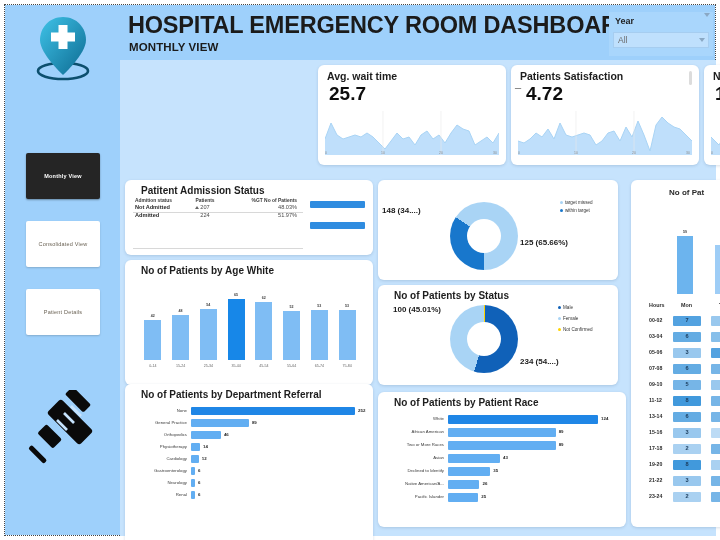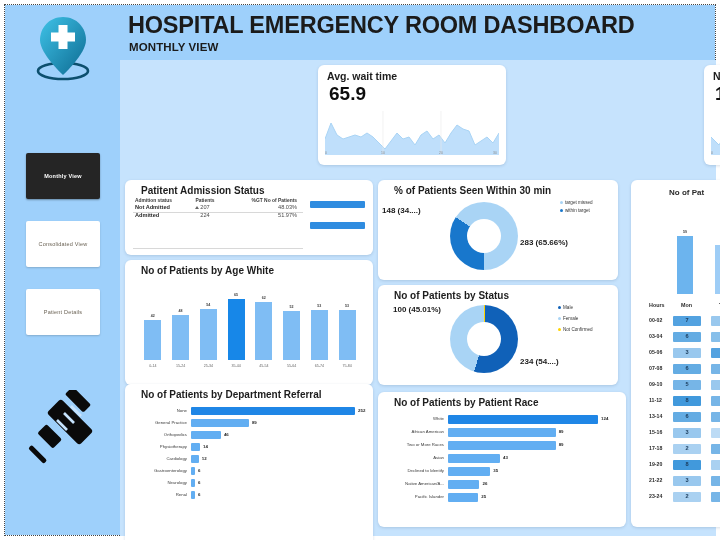--- a/index.html
+++ b/index.html
@@ -157,44 +157,72 @@
           <line x1="43" y1="23" x2="53" y2="33"></line>
           <line x1="50" y1="16" x2="60" y2="26"></line>
         </g>
       </svg>
     </div>
   </div>
 
   <div class="header">
     <div class="title">HOSPITAL EMERGENCY ROOM DASHBOARD</div>
     <div class="subtitle">MONTHLY VIEW</div>
+    <div class="slicer">
+      <div class="slicer-label">Year</div>
+      <div class="chev up"></div>
+      <div class="slicer-box">
+        <span class="slicer-val">All</span>
+        <span class="chev"></span>
+      </div>
+    </div>
   </div>
 
   <div class="canvas">
 
 
     <div class="card kpi" style="left:198px;width:188px;">
       <div class="k-label">Avg. wait time</div>
-      <div class="k-value">65.9</div>
+      <div class="k-value">25.7</div>
       <div class="spark">
         <svg width="174" height="44" viewBox="0 0 174 44">
           <path d="M0,28 L6,12 L12,24 L18,28 L24,26 L30,24 L36,26 L42,22 L48,26 L54,32 L60,38 L66,30 L72,22 L78,28 L84,26 L90,34 L96,24 L102,20 L108,28 L114,24 L120,32 L126,22 L132,14 L138,18 L144,20 L150,34 L156,30 L162,26 L168,32 L174,22 L174,44 L0,44 Z" fill="#bfdffb"></path>
           <path d="M0,28 L6,12 L12,24 L18,28 L24,26 L30,24 L36,26 L42,22 L48,26 L54,32 L60,38 L66,30 L72,22 L78,28 L84,26 L90,34 L96,24 L102,20 L108,28 L114,24 L120,32 L126,22 L132,14 L138,18 L144,20 L150,34 L156,30 L162,26 L168,32 L174,22" fill="none" stroke="#a9d4f5" stroke-width="1"></path>
           <line x1="58" y1="0" x2="58" y2="44" stroke="#eaeaea" stroke-width=".6"></line>
           <line x1="116" y1="0" x2="116" y2="44" stroke="#eaeaea" stroke-width=".6"></line>
         </svg>
       </div>
       <div class="spark-axis">
         <span class="ax-lab" style="left:0">0</span>
         <span class="ax-lab" style="left:56px">10</span>
         <span class="ax-lab" style="left:114px">20</span>
         <span class="ax-lab" style="left:168px">30</span>
       </div>
     </div>
 
+    <div class="card kpi" style="left:391px;width:188px;">
+      <div class="k-label">Patients Satisfaction</div>
+      <div class="k-tick">¯</div>
+      <div class="k-value" style="left:15px;">4.72</div>
+      <div class="spark">
+        <svg width="174" height="44" viewBox="0 0 174 44">
+          <path d="M0,30 L6,32 L12,28 L18,22 L24,26 L30,18 L36,28 L42,12 L48,24 L54,26 L60,24 L66,22 L72,24 L78,34 L84,30 L90,22 L96,20 L102,30 L108,16 L114,26 L120,10 L126,24 L132,40 L138,14 L144,6 L150,12 L156,16 L162,18 L168,24 L174,30 L174,44 L0,44 Z" fill="#bfdffb"></path>
+          <path d="M0,30 L6,32 L12,28 L18,22 L24,26 L30,18 L36,28 L42,12 L48,24 L54,26 L60,24 L66,22 L72,24 L78,34 L84,30 L90,22 L96,20 L102,30 L108,16 L114,26 L120,10 L126,24 L132,40 L138,14 L144,6 L150,12 L156,16 L162,18 L168,24 L174,30" fill="none" stroke="#a9d4f5" stroke-width="1"></path>
+          <line x1="58" y1="0" x2="58" y2="44" stroke="#eaeaea" stroke-width=".6"></line>
+          <line x1="116" y1="0" x2="116" y2="44" stroke="#eaeaea" stroke-width=".6"></line>
+        </svg>
+      </div>
+      <div class="spark-axis">
+        <span class="ax-lab" style="left:0">0</span>
+        <span class="ax-lab" style="left:56px">10</span>
+        <span class="ax-lab" style="left:114px">20</span>
+        <span class="ax-lab" style="left:168px">30</span>
+      </div>
+      <div style="position:absolute;right:7px;top:6px;width:3px;height:14px;background:#dcdcdc;border-radius:2px;"></div>
+    </div>
 
     <div class="card kpi" style="left:584px;width:188px;">
       <div class="k-label">No o</div>
       <div class="k-value">1</div>
       <div class="spark">
         <svg width="174" height="44" viewBox="0 0 174 44">
           <path d="M0,26 L8,34 L16,20 L24,30 L32,16 L40,28 L48,22 L56,32 L64,18 L72,26 L80,30 L88,14 L96,24 L104,28 L112,20 L120,30 L128,22 L136,26 L144,18 L152,28 L160,24 L168,30 L174,26 L174,44 L0,44 Z" fill="#bfdffb"></path>
           <path d="M0,26 L8,34 L16,20 L24,30 L32,16 L40,28 L48,22 L56,32 L64,18 L72,26 L80,30 L88,14 L96,24 L104,28 L112,20 L120,30 L128,22 L136,26 L144,18 L152,28 L160,24 L168,30 L174,26" fill="none" stroke="#a9d4f5" stroke-width="1"></path>
         </svg>
       </div>
@@ -255,29 +283,28 @@
           <div class="colbar" style="left: 171.773px; width: 17.205px; height: 49.9714px; bottom: 16px; top: 22.0286px;"></div>
           <div class="colval" style="left: 171.773px; width: 17.205px; top: 16.0286px;">53</div>
           <div class="collab" style="left: 168.773px; width: 23.205px; top: 76px;">65-74</div>
           <div class="colbar" style="left: 199.523px; width: 17.205px; height: 49.9714px; bottom: 16px; top: 22.0286px;"></div>
           <div class="colval" style="left: 199.523px; width: 17.205px; top: 16.0286px;">53</div>
           <div class="collab" style="left: 196.523px; width: 23.205px; top: 76px;">75-84</div>
         </div>
     </div>
 
     <div class="card" style="left:258px;top:120px;width:240px;height:100px;">
-      <div class="card-title">% of Patients Seen Within 30 min</div>
       <div class="donut" style="left:72px;top:22px;width:68px;height:68px;
                   background:conic-gradient(from 180deg,#1877cc 0 123.6deg,#a9d4f5 123.6deg 360deg);">
         <div class="hole" style="left:17px;top:17px;width:34px;height:34px;"></div>
       </div>
       <div class="dlabel" style="left:4px;top:26px;width:66px;text-align:left;">148 (34....)</div>
       <div class="dlabel" style="left:142px;top:58px;width:62px;text-align:left;">
         
-        <span>283 (65.66%)</span>
+        <span>125 (65.66%)</span>
       </div>
       <div class="legend-item" style="left:182px;top:20px;">
         <span class="legend-dot" style="background:#a9d4f5;"></span><span>target missed</span>
       </div>
       <div class="legend-item" style="left:182px;top:28px;">
         <span class="legend-dot" style="background:#1877cc;"></span><span>within target</span>
       </div>
     </div>
 
     <div class="card" style="left:258px;top:225px;width:240px;height:100px;">

